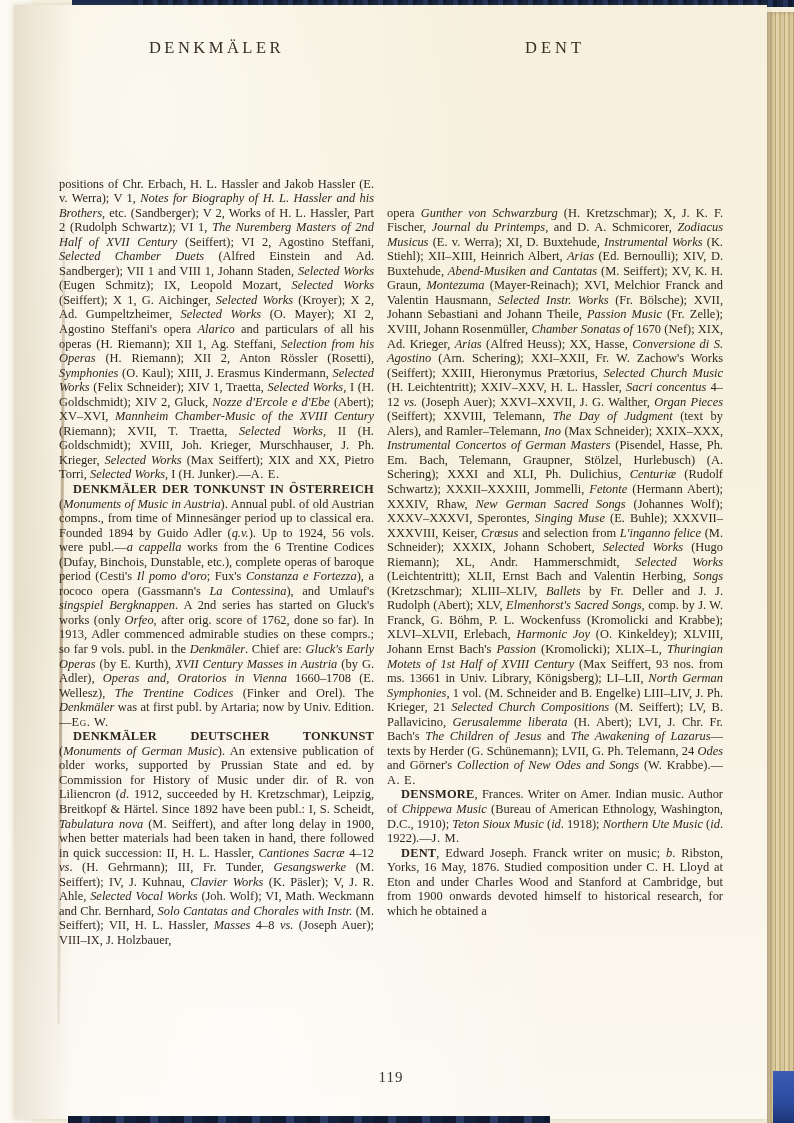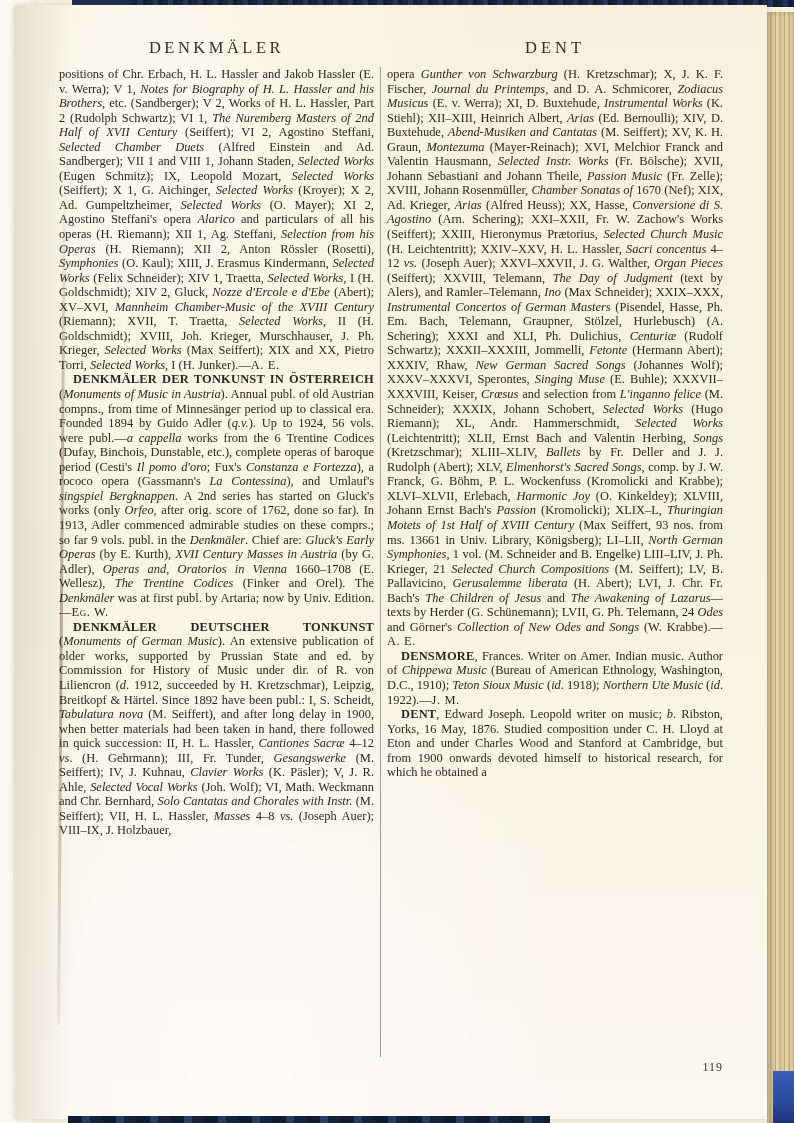--- a/index.html
+++ b/index.html
@@ -40,32 +40,32 @@
   .gutter-shade{position:absolute;left:0;top:0;bottom:0;width:60px;
     background:linear-gradient(90deg,rgba(150,125,80,.18) 0,rgba(150,125,80,0) 100%);}
 
   .content{position:absolute;left:45px;top:33px;width:664px;color:#2e2720;}
   .runheads{display:flex;margin-bottom:9px;}
   .runhead{font-size:16.5px;letter-spacing:3.5px;text-align:center;color:#372f26;}
   .runhead.left{width:315px;}
   .spacer{width:13px;}
   .runhead.right{width:336px;letter-spacing:4px;}
 
-  .cols{display:flex;height:990px;overflow:hidden;}
+  .cols{display:flex;height:990px;overflow:hidden;align-items:center;}
   .col{font-size:12.45px;line-height:14.55px;text-align:justify;}
   .col.left{width:315px;}
   .rule{width:1px;background:#6e6254;opacity:.6;margin:0 6px;}
   .col.right{width:336px;}
   .col p{margin:0;}
   .col p.indent{text-indent:14px;}
   .it{font-style:italic;}
   .bd{font-weight:bold;letter-spacing:.2px;margin-top:9px;}
   .sc{font-variant:small-caps;letter-spacing:.6px;}
 
-  .pageno{margin-top:3px;text-align:right;font-size:12px;letter-spacing:1px;color:#3a332b;}
+  .pageno{margin-top:12px;text-align:center;font-size:15px;letter-spacing:1px;color:#3a332b;}
 </style>
 </head>
 <body>
 
 <div class="scan">
   <div class="binding-top"></div>
   <div class="binding-top-blob"></div>
 
   <div class="page">
     <div class="gutter-shade"></div>
@@ -81,21 +81,21 @@
       <div class="cols">
         <div class="col left">
             <p class=""><span>positions of Chr. Erbach, H. L. Hassler and Jakob Hassler (E. v. Werra); V 1, </span><span class="it">Notes for Biography of H. L. Hassler and his Brothers</span><span>, etc. (Sandberger); V 2, Works of H. L. Hassler, Part 2 (Rudolph Schwartz); VI 1, </span><span class="it">The Nuremberg Masters of 2nd Half of XVII Century</span><span> (Seiffert); VI 2, Agostino Steffani, </span><span class="it">Selected Chamber Duets</span><span> (Alfred Einstein and Ad. Sandberger); VII 1 and VIII 1, Johann Staden, </span><span class="it">Selected Works</span><span> (Eugen Schmitz); IX, Leopold Mozart, </span><span class="it">Selected Works</span><span> (Seiffert); X 1, G. Aichinger, </span><span class="it">Selected Works</span><span> (Kroyer); X 2, Ad. Gumpeltzheimer, </span><span class="it">Selected Works</span><span> (O. Mayer); XI 2, Agostino Steffani's opera </span><span class="it">Alarico</span><span> and particulars of all his operas (H. Riemann); XII 1, Ag. Steffani, </span><span class="it">Selection from his Operas</span><span> (H. Riemann); XII 2, Anton Rössler (Rosetti), </span><span class="it">Symphonies</span><span> (O. Kaul); XIII, J. Erasmus Kindermann, </span><span class="it">Selected Works</span><span> (Felix Schneider); XIV 1, Traetta, </span><span class="it">Selected Works</span><span>, I (H. Goldschmidt); XIV 2, Gluck, </span><span class="it">Nozze d'Ercole e d'Ebe</span><span> (Abert); XV–XVI, </span><span class="it">Mannheim Chamber-Music of the XVIII Century</span><span> (Riemann); XVII, T. Traetta, </span><span class="it">Selected Works</span><span>, II (H. Goldschmidt); XVIII, Joh. Krieger, Murschhauser, J. Ph. Krieger, </span><span class="it">Selected Works</span><span> (Max Seiffert); XIX and XX, Pietro Torri, </span><span class="it">Selected Works</span><span>, I (H. Junker).—</span><span class="sc">A. E.</span></p>
             <p class="indent"><span class="bd">DENKMÄLER DER TONKUNST IN ÖSTERREICH</span><span> (</span><span class="it">Monuments of Music in Austria</span><span>). Annual publ. of old Austrian compns., from time of Minnesänger period up to classical era. Founded 1894 by Guido Adler (</span><span class="it">q.v.</span><span>).  Up to 1924, 56 vols. were publ.—</span><span class="it">a cappella</span><span> works from the 6 Trentine Codices (Dufay, Binchois, Dunstable, etc.), complete operas of baroque period (Cesti's </span><span class="it">Il pomo d'oro</span><span>;  Fux's </span><span class="it">Constanza e Fortezza</span><span>), a rococo opera (Gassmann's </span><span class="it">La Contessina</span><span>), and Umlauf's </span><span class="it">singspiel Bergknappen</span><span>.  A 2nd series has started on Gluck's works (only </span><span class="it">Orfeo</span><span>, after orig. score of 1762, done so far).  In 1913, Adler commenced admirable studies on these comprs.; so far 9 vols. publ. in the </span><span class="it">Denkmäler</span><span>.  Chief are: </span><span class="it">Gluck's Early Operas</span><span> (by E. Kurth), </span><span class="it">XVII Century Masses in Austria</span><span> (by G. Adler), </span><span class="it">Operas and, Oratorios in Vienna</span><span> 1660–1708 (E. Wellesz), </span><span class="it">The Trentine Codices</span><span> (Finker and Orel).  The </span><span class="it">Denkmäler</span><span> was at first publ. by Artaria;  now by Univ. Edition.—</span><span class="sc">Eg. W.</span></p>
             <p class="indent"><span class="bd">DENKMÄLER DEUTSCHER TONKUNST</span><span> (</span><span class="it">Monuments of German Music</span><span>).  An extensive publication of older works, supported by Prussian State and ed. by Commission for History of Music under dir. of R. von Liliencron (</span><span class="it">d</span><span>. 1912, succeeded by H. Kretzschmar), Leipzig, Breitkopf &amp; Härtel.  Since 1892 have been publ.: I, S. Scheidt, </span><span class="it">Tabulatura nova</span><span> (M. Seiffert), and after long delay in 1900, when better materials had been taken in hand, there followed in quick succession: II, H. L. Hassler, </span><span class="it">Cantiones Sacræ</span><span> 4–12 </span><span class="it">vs</span><span>. (H. Gehrmann); III, Fr. Tunder, </span><span class="it">Gesangswerke</span><span> (M. Seiffert); IV, J. Kuhnau, </span><span class="it">Clavier Works</span><span> (K. Päsler); V, J. R. Ahle, </span><span class="it">Selected Vocal Works</span><span> (Joh. Wolf); VI, Math. Weckmann and Chr. Bernhard, </span><span class="it">Solo Cantatas and Chorales with Instr.</span><span> (M. Seiffert); VII, H. L. Hassler, </span><span class="it">Masses</span><span> 4–8 </span><span class="it">vs.</span><span> (Joseph Auer); VIII–IX, J. Holzbauer,</span></p>
           </div>
         <div class="rule"></div>
         <div class="col right">
             <p class=""><span>opera </span><span class="it">Gunther von Schwarzburg</span><span> (H. Kretzschmar);  X, J. K. F. Fischer, </span><span class="it">Journal du Printemps</span><span>, and D. A. Schmicorer, </span><span class="it">Zodiacus Musicus</span><span> (E. v. Werra);  XI, D. Buxtehude, </span><span class="it">Instrumental Works</span><span> (K. Stiehl);  XII–XIII, Heinrich Albert, </span><span class="it">Arias</span><span> (Ed. Bernoulli);  XIV, D. Buxtehude, </span><span class="it">Abend-Musiken and Cantatas</span><span> (M. Seiffert);  XV, K. H. Graun, </span><span class="it">Montezuma</span><span> (Mayer-Reinach); XVI, Melchior Franck and Valentin Hausmann, </span><span class="it">Selected Instr. Works</span><span> (Fr. Bölsche);  XVII, Johann Sebastiani and Johann Theile, </span><span class="it">Passion Music</span><span> (Fr. Zelle); XVIII, Johann Rosenmüller, </span><span class="it">Chamber Sonatas of</span><span> 1670 (Nef);  XIX, Ad. Krieger, </span><span class="it">Arias</span><span> (Alfred Heuss);  XX, Hasse, </span><span class="it">Conversione di S. Agostino</span><span> (Arn. Schering); XXI–XXII, Fr. W. Zachow's Works (Seiffert); XXIII, Hieronymus Prætorius, </span><span class="it">Selected Church Music</span><span> (H. Leichtentritt);  XXIV–XXV, H. L. Hassler, </span><span class="it">Sacri concentus</span><span> 4–12 </span><span class="it">vs.</span><span> (Joseph Auer);  XXVI–XXVII, J. G. Walther, </span><span class="it">Organ Pieces</span><span> (Seiffert); XXVIII, Telemann, </span><span class="it">The Day of Judgment</span><span> (text by Alers), and Ramler–Telemann, </span><span class="it">Ino</span><span> (Max Schneider);  XXIX–XXX, </span><span class="it">Instrumental Concertos of German Masters</span><span> (Pisendel, Hasse, Ph. Em. Bach, Telemann, Graupner, Stölzel, Hurlebusch) (A. Schering);  XXXI and XLI, Ph. Dulichius, </span><span class="it">Centuriæ</span><span> (Rudolf Schwartz); XXXII–XXXIII, Jommelli, </span><span class="it">Fetonte</span><span> (Hermann Abert); XXXIV, Rhaw, </span><span class="it">New German Sacred Songs</span><span> (Johannes Wolf);  XXXV–XXXVI, Sperontes, </span><span class="it">Singing Muse</span><span> (E. Buhle);  XXXVII–XXXVIII, Keiser, </span><span class="it">Crœsus</span><span> and selection from </span><span class="it">L'inganno felice</span><span> (M. Schneider);  XXXIX, Johann Schobert, </span><span class="it">Selected Works</span><span> (Hugo Riemann);  XL, Andr. Hammerschmidt, </span><span class="it">Selected Works</span><span> (Leichtentritt); XLII, Ernst Bach and Valentin Herbing, </span><span class="it">Songs</span><span> (Kretzschmar);  XLIII–XLIV, </span><span class="it">Ballets</span><span> by Fr. Deller and J. J. Rudolph (Abert);  XLV, </span><span class="it">Elmenhorst's Sacred Songs</span><span>, comp. by J. W. Franck, G. Böhm, P. L. Wockenfuss (Kromolicki and Krabbe);  XLVI–XLVII, Erlebach, </span><span class="it">Harmonic Joy</span><span> (O. Kinkeldey);  XLVIII, Johann Ernst Bach's </span><span class="it">Passion</span><span> (Kromolicki);  XLIX–L, </span><span class="it">Thuringian Motets of 1st Half of XVIII Century</span><span> (Max Seiffert, 93 nos. from ms. 13661 in Univ. Library, Königsberg); LI–LII, </span><span class="it">North German Symphonies</span><span>, 1 vol. (M. Schneider and B. Engelke) LIII–LIV, J. Ph. Krieger, 21 </span><span class="it">Selected Church Compositions</span><span> (M. Seiffert);  LV, B. Pallavicino, </span><span class="it">Gerusalemme liberata</span><span> (H. Abert);  LVI, J. Chr. Fr. Bach's </span><span class="it">The Children of Jesus</span><span> and </span><span class="it">The Awakening of Lazarus</span><span>—texts by Herder (G. Schünemann); LVII, G. Ph. Telemann, 24 </span><span class="it">Odes</span><span> and Görner's </span><span class="it">Collection of New Odes and Songs</span><span> (W. Krabbe).— </span><span class="sc">A. E.</span></p>
             <p class="indent"><span class="bd">DENSMORE</span><span>, Frances.  Writer on Amer. Indian music.  Author of </span><span class="it">Chippewa Music</span><span> (Bureau of American Ethnology, Washington, D.C., 1910); </span><span class="it">Teton Sioux Music</span><span> (</span><span class="it">id</span><span>. 1918);  </span><span class="it">Northern Ute Music</span><span> (</span><span class="it">id</span><span>. 1922).—</span><span class="sc">J. M.</span></p>
-            <p class="indent"><span class="bd">DENT</span><span>, Edward Joseph.  Leopold writer on music;  </span><span class="it">b</span><span>. Ribston, Yorks, 16 May, 1876. Studied composition under C. H. Lloyd at Eton and under Charles Wood and Stanford at Cambridge, but from 1900 onwards devoted himself to historical research, for which he obtained a</span></p>
+            <p class="indent"><span class="bd">DENT</span><span>, Edward Joseph.  Franck writer on music;  </span><span class="it">b</span><span>. Ribston, Yorks, 16 May, 1876. Studied composition under C. H. Lloyd at Eton and under Charles Wood and Stanford at Cambridge, but from 1900 onwards devoted himself to historical research, for which he obtained a</span></p>
           </div>
       </div>
 
       <div class="pageno">119</div>
     </div>
   </div>
 
   <div class="edge-right"></div>
   <div class="binding-bottom"></div>
   <div class="cover-corner"></div>

